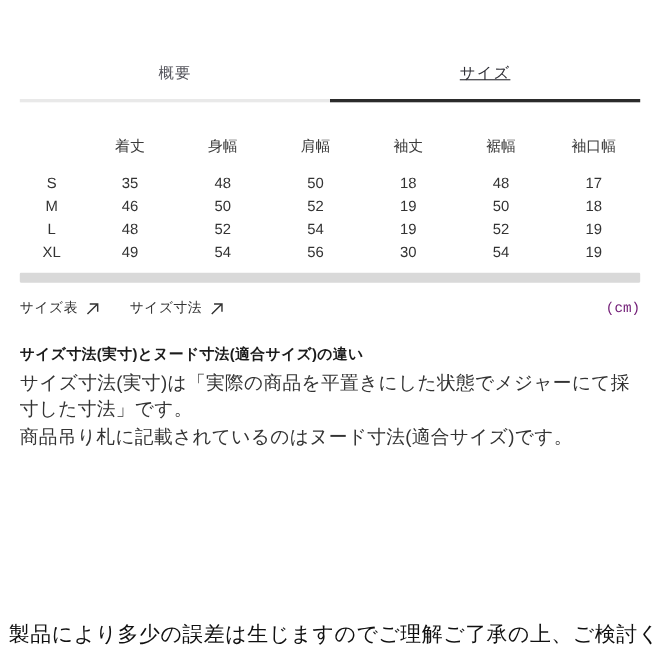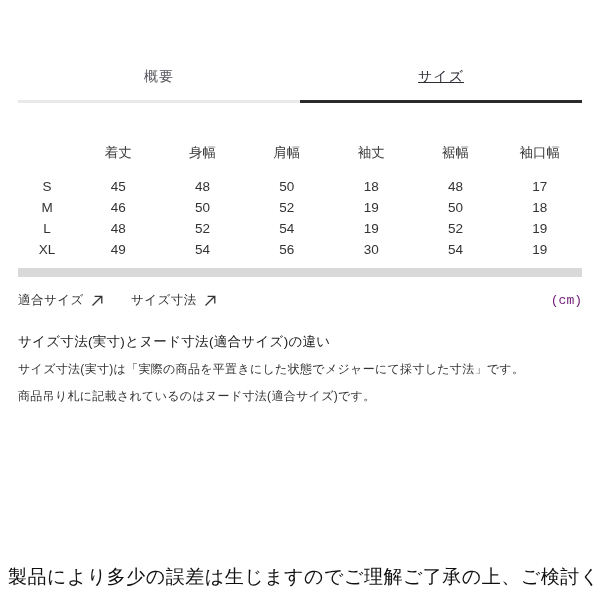--- a/index.html
+++ b/index.html
@@ -5,21 +5,21 @@
   * { box-sizing: border-box; margin: 0; padding: 0; }
   html, body { width: 600px; height: 600px; background: #ffffff; }
   body {
     font-family: "Liberation Sans", "DejaVu Sans", sans-serif;
     color: #333333;
     -webkit-font-smoothing: antialiased;
   }
   .page { position: relative; width: 600px; height: 600px; background: #fff; overflow: hidden; }
 
   
-  .tabs { display: flex; margin: 16px 18px; padding-top: 52px; }
+  .tabs { display: flex; margin: 6px 18px; padding-top: 52px; }
   .tab {
     flex: 1; text-align: center; font-size: 14px; color: #55555c;
     padding-bottom: 14px; border-bottom: 3px solid #e9e9e9; cursor: pointer;
     letter-spacing: 1px;
   }
   .tab.active { color: #2e2e35; border-bottom-color: #2b2b2b; text-decoration: underline; }
 
   
   table.size-table {
     width: 564px; margin: 0 18px; border-collapse: collapse; table-layout: fixed;
@@ -42,22 +42,22 @@
     display: inline-flex; align-items: center; gap: 7px;
     font-size: 12.5px; color: #333; text-decoration: none; cursor: pointer;
     margin-right: 28px; letter-spacing: 0.5px;
   }
   .ext-link svg { display: block; }
   .unit-label { margin-left: auto; font-size: 13px; color: #701a75; font-family: "Liberation Mono", "DejaVu Sans Mono", monospace; }
 
   
   .sections { margin: 24px 18px 0; }
   .section + .section { margin-top: 15px; }
-  .section h3 { font-size: 13.5px; font-weight: normal; color: #1b1b1b; margin-bottom: 7px; letter-spacing: 0.3px; }
-  .section p { font-size: 12px; line-height: 22.5px; color: #333; margin-bottom: 4px; letter-spacing: 0.3px; }
+  .section h3 { font-size: 13.5px; font-weight: bold; color: #1b1b1b; margin-bottom: 7px; letter-spacing: 0.3px; }
+  .section p { font-size: 17px; line-height: 22.5px; color: #333; margin-bottom: 4px; letter-spacing: 0.3px; }
 
   
   .footer-note {
     position: absolute; left: 8px; right: 4px; bottom: 10px;
     font-size: 19px; color: #101010; white-space: nowrap; letter-spacing: 0.5px;
   }
 </style>
 </head>
 <body>
 
@@ -89,21 +89,21 @@
         <th>身幅</th>
         <th>肩幅</th>
         <th>袖丈</th>
         <th>裾幅</th>
         <th>袖口幅</th>
       </tr>
     </thead>
     <tbody>
       <tr>
         <th>S</th>
-        <td>45</td>
+        <td>35</td>
         <td>48</td>
         <td>50</td>
         <td>18</td>
         <td>48</td>
         <td>17</td>
       </tr>
       <tr>
         <th>M</th>
         <td>46</td>
         <td>50</td>
@@ -130,21 +130,21 @@
         <td>54</td>
         <td>19</td>
       </tr>
     </tbody>
   </table>
 
   <div class="scrollbar-track"></div>
 
   <div class="links-row">
     <a class="ext-link">
-      <span>適合サイズ</span>
+      <span>サイズ表</span>
       <span>
         <svg width="12" height="12" viewBox="0 0 12 12" fill="none">
           <path d="M1.5 10.5 L10.2 1.8 M3.6 1.3 H10.8 V8.5" stroke="#333" stroke-width="1.3"></path>
         </svg>
       </span>
     </a>
     <a class="ext-link">
       <span>サイズ寸法</span>
       <span>
         <svg width="12" height="12" viewBox="0 0 12 12" fill="none">

